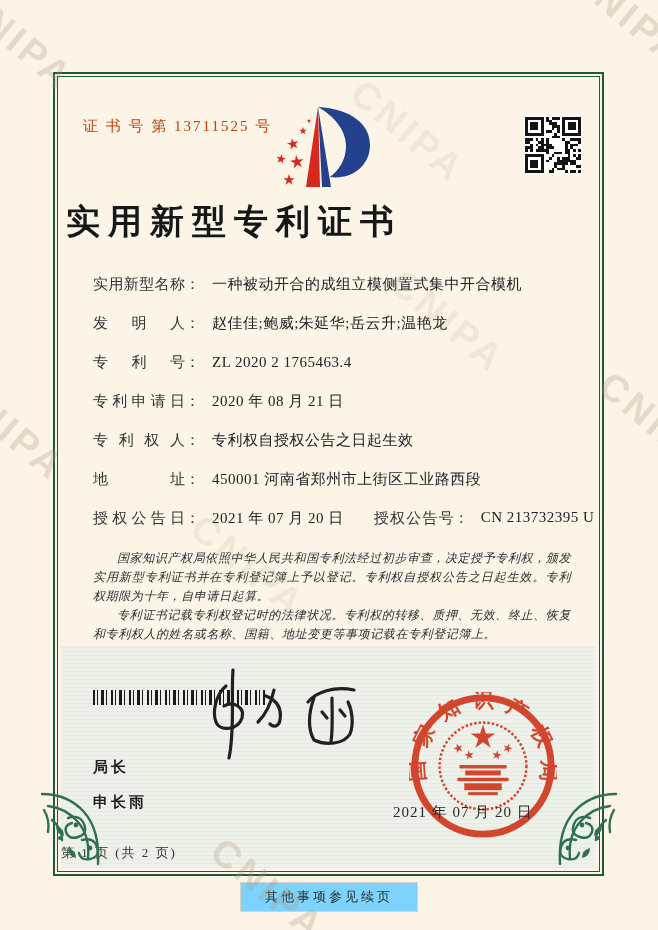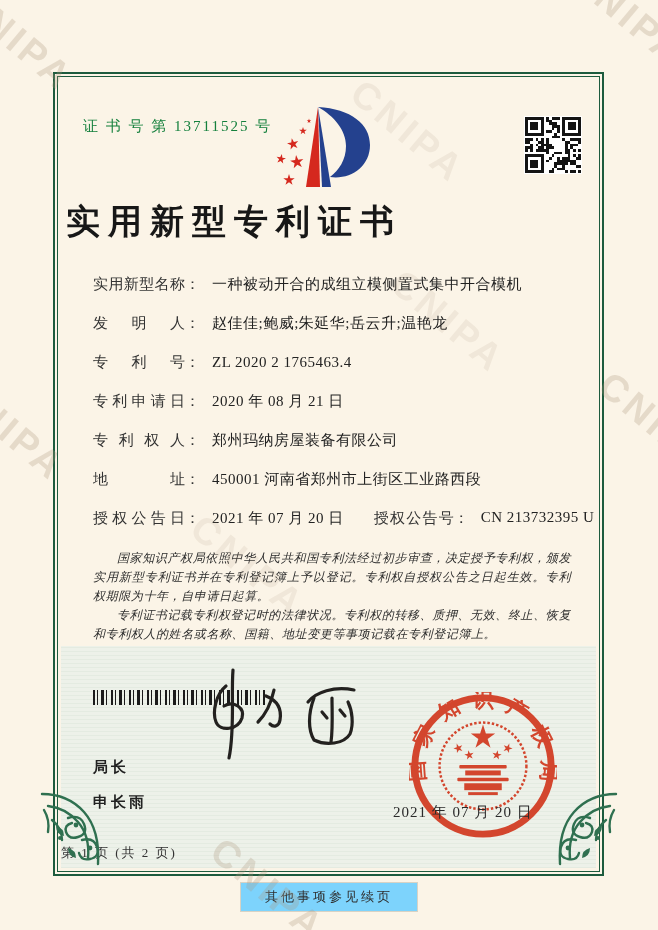--- a/index.html
+++ b/index.html
@@ -20,21 +20,21 @@
   .frame{
     position:absolute;left:53px;top:72px;width:551px;height:804px;
     border:2px solid #1d5b3e;z-index:2;background:transparent;box-sizing:border-box;
   }
   .frame-inner{
     position:absolute;left:2px;top:2px;right:2px;bottom:2px;
     border:1px solid #1d5b3e;
   }
   .cert-no{
     position:absolute;left:25px;top:40px;
-    font-size:15px;letter-spacing:2px;color:#15803d;
+    font-size:15px;letter-spacing:2px;color:#c2410c;
   }
   .logo{position:absolute;left:50%;top:22px;transform:translateX(-50%);width:120px;height:100px;}
   .qr{position:absolute;right:17px;top:39px;width:56px;height:56px;background:#fff;padding:1px;}
   .qr svg{width:100%;height:100%;display:block;}
   .title{
     position:absolute;left:0;right:0;top:122px;text-align:left;
     font-size:34px;font-weight:700;letter-spacing:8px;color:#171717;
     text-indent:8px;
   }
   .fields{position:absolute;left:35px;right:26px;top:198px;font-size:15px;}
@@ -276,21 +276,21 @@
         <span class="fvalue">ZL 2020 2 1765463.4</span>
       </div>
       <div class="frow">
         <span class="flabel">专利申请日</span>
           <span class="fcolon">：</span>
         <span class="fvalue">2020 年 08 月 21 日</span>
       </div>
       <div class="frow">
         <span class="flabel">专利权人</span>
           <span class="fcolon">：</span>
-        <span class="fvalue">郑州玛纳房屋装备有限公司</span>
+        <span class="fvalue">专利权自授权公告之日起生效</span>
       </div>
       <div class="frow">
         <span class="flabel">地址</span>
           <span class="fcolon">：</span>
         <span class="fvalue">450001 河南省郑州市上街区工业路西段</span>
       </div>
       <div class="frow">
         <span class="flabel">授权公告日</span>
           <span class="fcolon">：</span>
         <span class="fvalue">2021 年 07 月 20 日</span>

